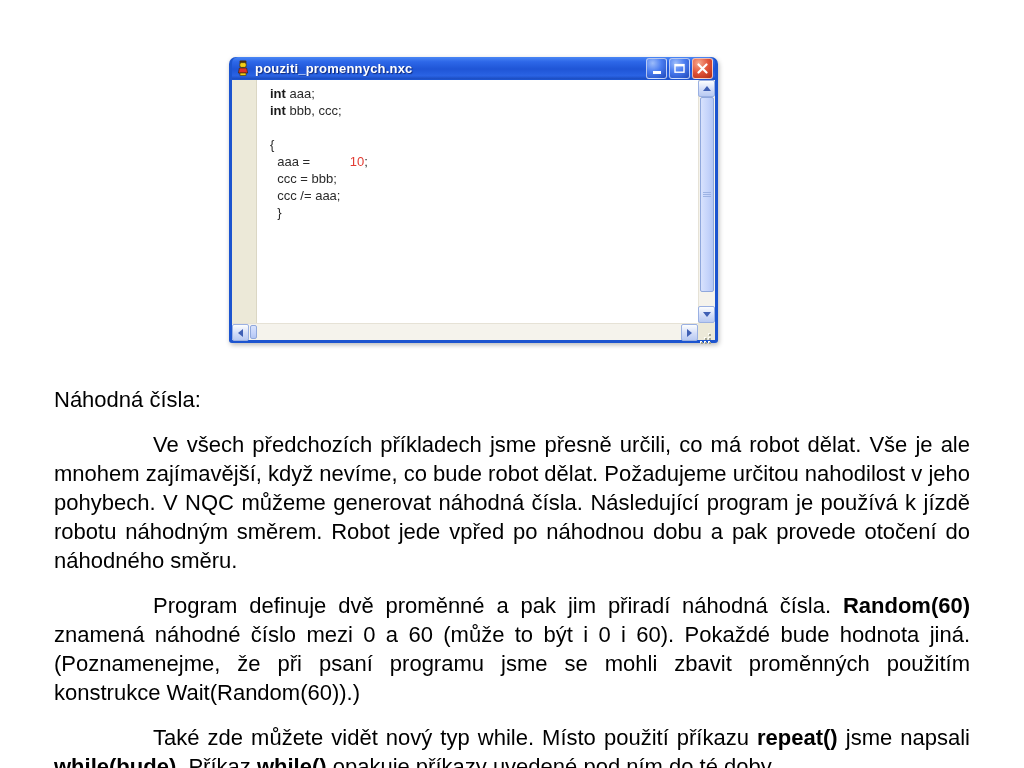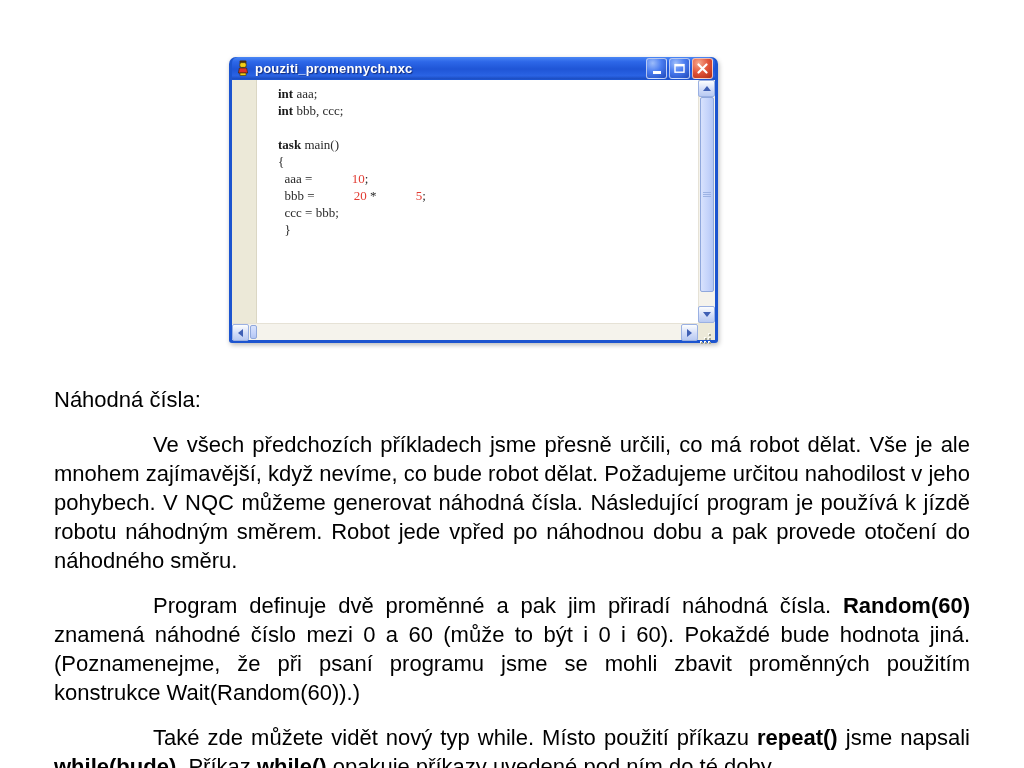--- a/index.html
+++ b/index.html
@@ -42,22 +42,22 @@
   
   .client{
     position:absolute;left:3px;right:3px;top:23px;bottom:3px;background:#fff;
   }
   .gutter{
     position:absolute;left:0;top:0;bottom:17px;width:25px;
     background:#ece9d8;border-right:1px solid #dbd7c4;box-sizing:border-box;
   }
   .code-area{
     position:absolute;left:26px;top:0;right:17px;bottom:17px;
-    padding:5px 0 0 20px;overflow:hidden;
-    font-family:Liberation Serif, serif;
+    padding:5px 0 0 12px;overflow:hidden;
+    font-family:Liberation Sans, sans-serif;
     font-size:13px;line-height:17px;color:#2a2a2a;
   }
   .code-line{height:17px;white-space:pre;}
   .c-kw{font-weight:bold;color:#1a1a1a;}
   .c-pl{color:#2a2a2a;}
   .c-num{color:#e23b32;margin-left:36px;}
   .c-cmt{font-style:italic;color:#1a1a1a;}
   .caret{display:inline-block;width:2px;height:13px;background:#000;vertical-align:-2px;margin-left:-1px;}
 
   
@@ -149,25 +149,24 @@
       </button>
     </span>
   </div>
 
   <div class="client">
     <div class="gutter"></div>
     <div class="code-area">
         <div class="code-line"><span class="c-kw">int</span><span class="c-pl"> aaa;</span></div>
         <div class="code-line"><span class="c-kw">int</span><span class="c-pl"> bbb, ccc;</span></div>
         <div class="code-line"></div>
-        <div class="code-line"><span class="c-kw">task</span><span class="c-pl"> main()</span></div>
         <div class="code-line"><span class="c-pl">{</span></div>
         <div class="code-line"><span class="c-pl">  aaa = </span><span class="c-num">10</span><span class="c-pl">;</span></div>
-        <div class="code-line"><span class="c-pl">  bbb = </span><span class="c-num">20</span><span class="c-pl"> * </span><span class="c-num">5</span><span class="c-pl">;</span></div>
         <div class="code-line"><span class="c-pl">  ccc = bbb;</span></div>
+        <div class="code-line"><span class="c-pl">  ccc /= aaa;</span></div>
         <div class="code-line"><span class="c-pl">  }</span></div>
       </div>
 
     <div class="vscroll">
       <div class="sb-btn v-up">
           <span class="tri tri-up"></span>
         </div>
       <div class="v-thumb"></div>
       <div class="sb-btn v-down">
           <span class="tri tri-down"></span>

